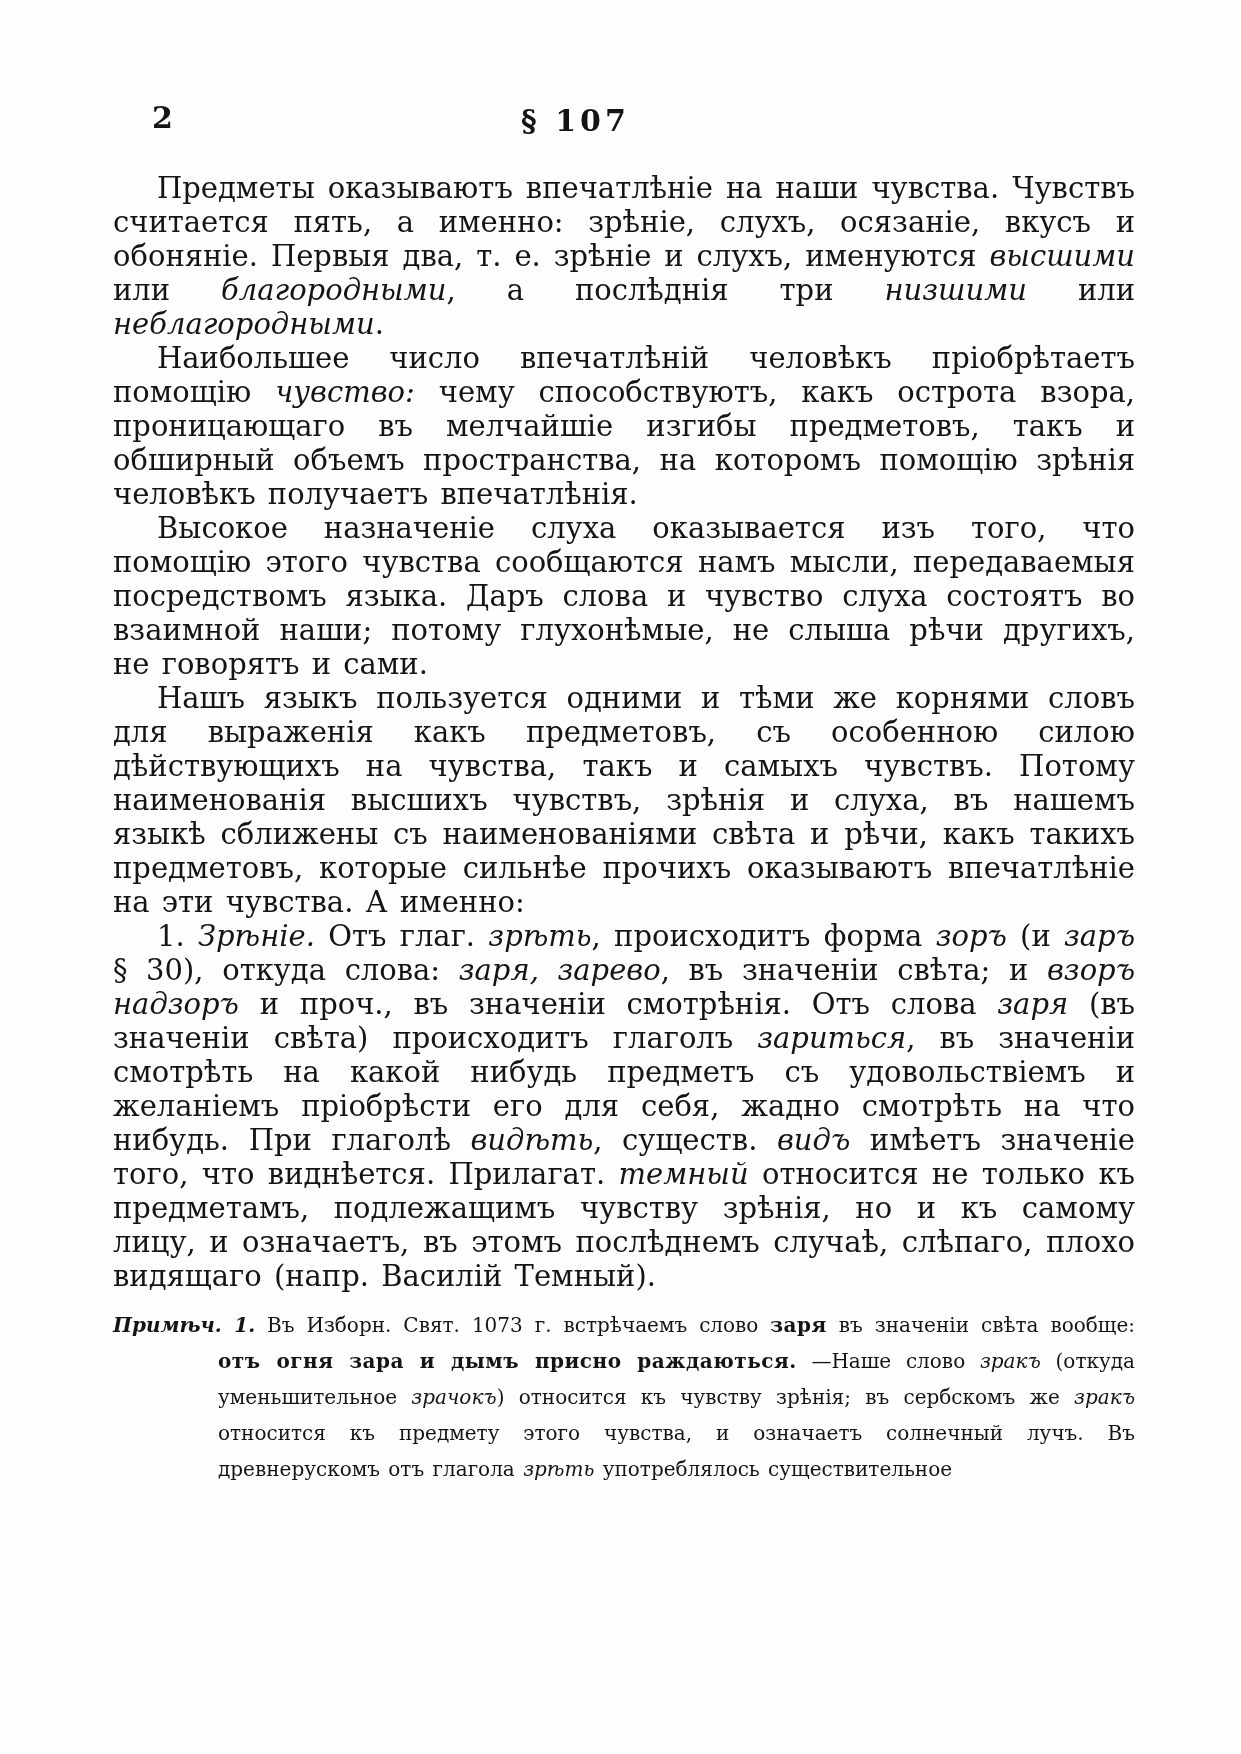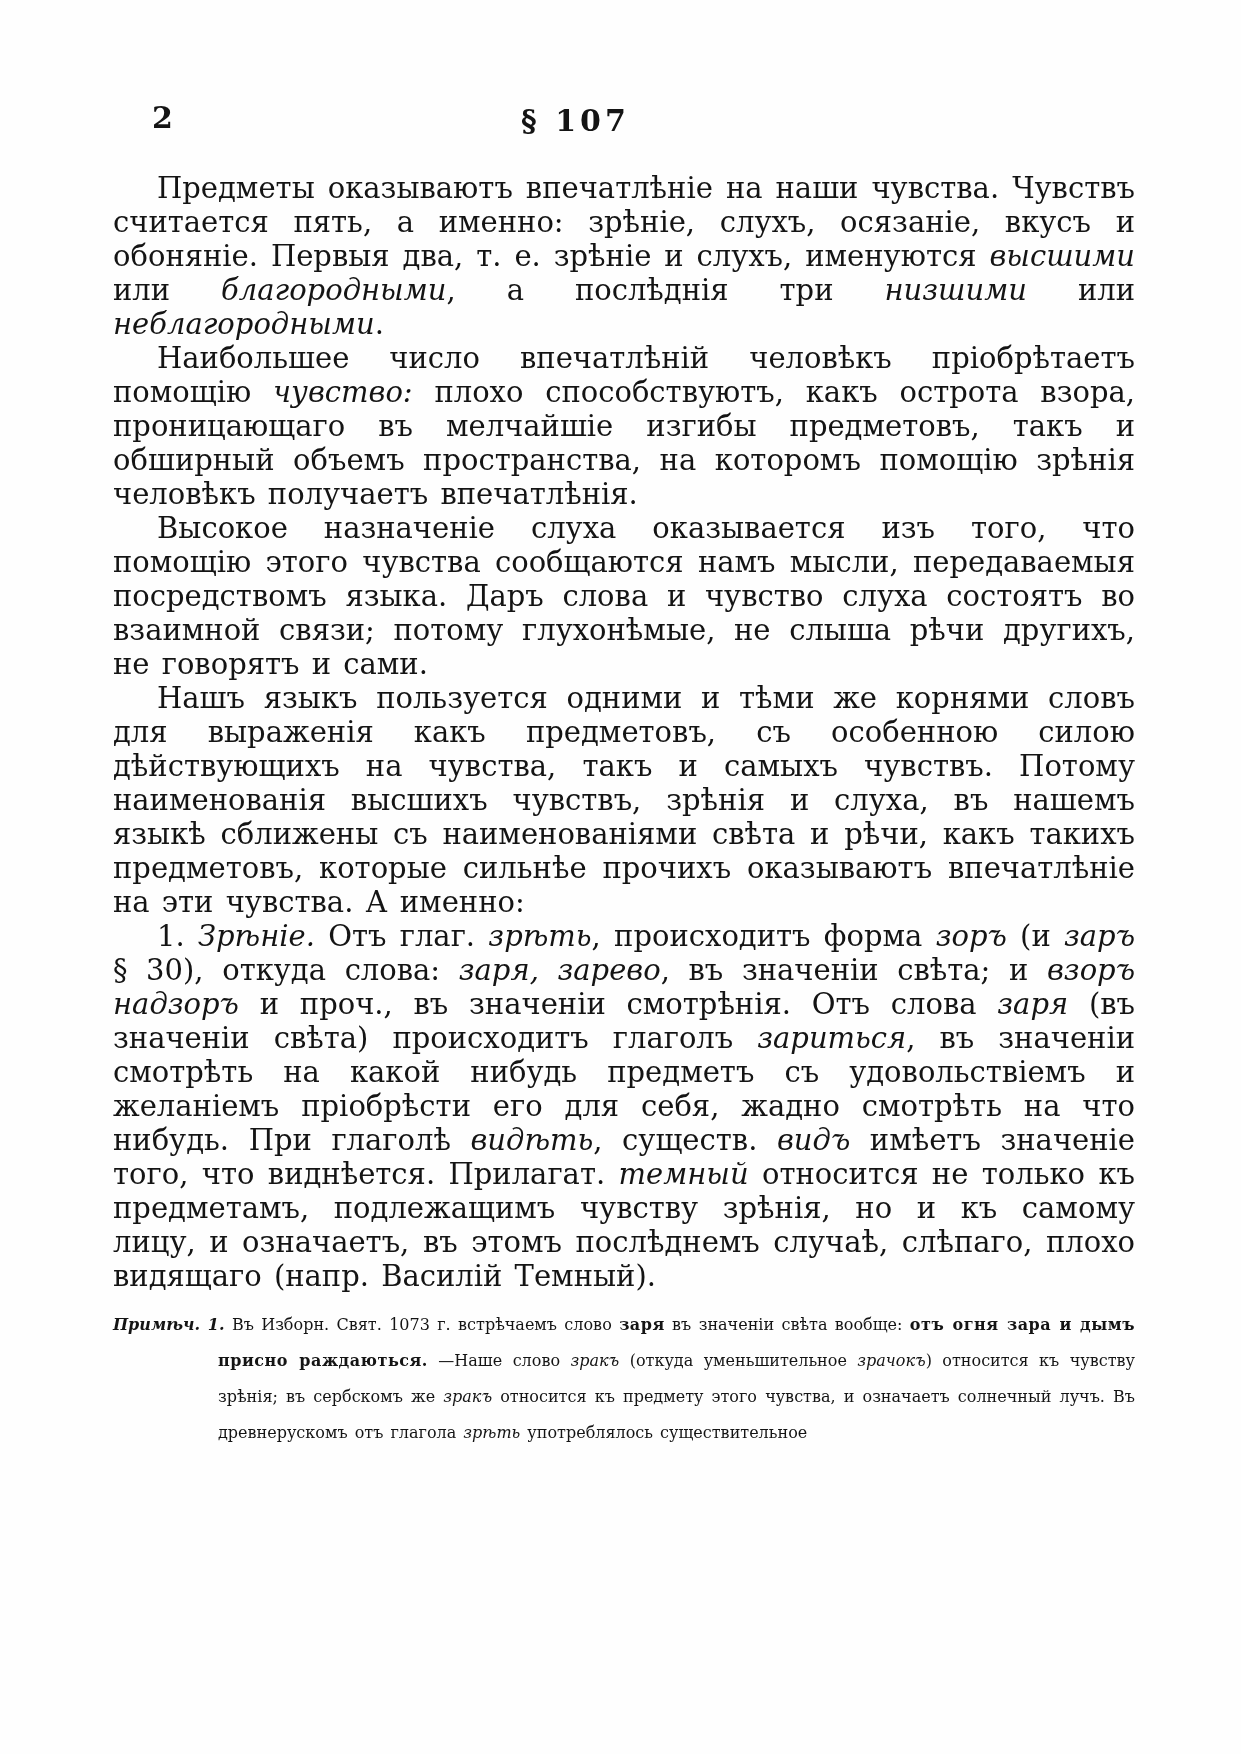--- a/index.html
+++ b/index.html
@@ -42,21 +42,21 @@
   }
   .para {
     margin: 0;
     text-align: justify;
     font-size: 29px;
     line-height: 34px;
     text-indent: 44px;
     word-spacing: 3px;
   }
   .para.note {
-    font-size: 16px;
+    font-size: 20px;
     line-height: 36px;
     margin-top: 14px;
     padding-left: 105px;
     text-indent: -105px;
     word-spacing: 2px;
   }
   .seg-normal { font-style: normal; }
   .seg-italic { font-style: italic; }
   .seg-label  { font-style: italic; font-weight: bold; }
   .seg-church { font-weight: bold; letter-spacing: 0.5px; }
@@ -65,19 +65,19 @@
 <body>
 
 <div class="page">
   <header class="page-header">
     <span class="page-number">2</span>
     <span class="section-number">§ 107</span>
   </header>
 
   <main class="text-block" id="paragraphs">
       <p class="para body"><span class="seg-normal">Предметы оказываютъ впечатлѣніе на наши чувства. Чувствъ считается пять, а именно: зрѣніе, слухъ, осязаніе, вкусъ и обоняніе. Первыя два, т. е. зрѣніе и слухъ, именуются </span><span class="seg-italic">высшими</span><span class="seg-normal"> или </span><span class="seg-italic">благородными</span><span class="seg-normal">, а послѣднія три </span><span class="seg-italic">низшими</span><span class="seg-normal"> или </span><span class="seg-italic">неблагородными</span><span class="seg-normal">.</span></p>
-      <p class="para body"><span class="seg-normal">Наибольшее число впечатлѣній человѣкъ пріобрѣтаетъ помощію </span><span class="seg-italic">чувство:</span><span class="seg-normal"> плохо способствуютъ, какъ острота взора, проницающаго въ мелчайшіе изгибы предметовъ, такъ и обширный объемъ пространства, на которомъ помощію зрѣнія человѣкъ получаетъ впечатлѣнія.</span></p>
-      <p class="para body"><span class="seg-normal">Высокое назначеніе слуха оказывается изъ того, что помощію этого чувства сообщаются намъ мысли, передаваемыя посредствомъ языка. Даръ слова и чувство слуха состоятъ во взаимной связи; потому глухонѣмые, не слыша рѣчи другихъ, не говорятъ и сами.</span></p>
+      <p class="para body"><span class="seg-normal">Наибольшее число впечатлѣній человѣкъ пріобрѣтаетъ помощію </span><span class="seg-italic">чувство:</span><span class="seg-normal"> чему способствуютъ, какъ острота взора, проницающаго въ мелчайшіе изгибы предметовъ, такъ и обширный объемъ пространства, на которомъ помощію зрѣнія человѣкъ получаетъ впечатлѣнія.</span></p>
+      <p class="para body"><span class="seg-normal">Высокое назначеніе слуха оказывается изъ того, что помощію этого чувства сообщаются намъ мысли, передаваемыя посредствомъ языка. Даръ слова и чувство слуха состоятъ во взаимной наши; потому глухонѣмые, не слыша рѣчи другихъ, не говорятъ и сами.</span></p>
       <p class="para body"><span class="seg-normal">Нашъ языкъ пользуется одними и тѣми же корнями словъ для выраженія какъ предметовъ, съ особенною силою дѣйствующихъ на чувства, такъ и самыхъ чувствъ. Потому наименованія высшихъ чувствъ, зрѣнія и слуха, въ нашемъ языкѣ сближены съ наименованіями свѣта и рѣчи, какъ такихъ предметовъ, которые сильнѣе прочихъ оказываютъ впечатлѣніе на эти чувства. А именно:</span></p>
       <p class="para body"><span class="seg-normal">1. </span><span class="seg-italic">Зрѣніе.</span><span class="seg-normal"> Отъ глаг. </span><span class="seg-italic">зрѣть</span><span class="seg-normal">, происходитъ форма </span><span class="seg-italic">зоръ</span><span class="seg-normal"> (и </span><span class="seg-italic">заръ</span><span class="seg-normal"> § 30), откуда слова: </span><span class="seg-italic">заря, зарево</span><span class="seg-normal">, въ значеніи свѣта; и </span><span class="seg-italic">взоръ надзоръ</span><span class="seg-normal"> и проч., въ значеніи смотрѣнія. Отъ слова </span><span class="seg-italic">заря</span><span class="seg-normal"> (въ значеніи свѣта) происходитъ глаголъ </span><span class="seg-italic">зариться</span><span class="seg-normal">, въ значеніи смотрѣть на какой нибудь предметъ съ удовольствіемъ и желаніемъ пріобрѣсти его для себя, жадно смотрѣть на что нибудь. При глаголѣ </span><span class="seg-italic">видѣть</span><span class="seg-normal">, существ. </span><span class="seg-italic">видъ</span><span class="seg-normal"> имѣетъ значеніе того, что виднѣется. Прилагат. </span><span class="seg-italic">темный</span><span class="seg-normal"> относится не только къ предметамъ, подлежащимъ чувству зрѣнія, но и къ самому лицу, и означаетъ, въ этомъ послѣднемъ случаѣ, слѣпаго, плохо видящаго (напр. Василій Темный).</span></p>
       <p class="para note"><span class="seg-label">Примѣч. 1.</span><span class="seg-normal"> Въ Изборн. Свят. 1073 г. встрѣчаемъ слово </span><span class="seg-church">заря</span><span class="seg-normal"> въ значеніи свѣта вообще: </span><span class="seg-church">отъ огня зара и дымъ присно раждаються.</span><span class="seg-normal"> —Наше слово </span><span class="seg-italic">зракъ</span><span class="seg-normal"> (откуда уменьшительное </span><span class="seg-italic">зрачокъ</span><span class="seg-normal">) относится къ чувству зрѣнія; въ сербскомъ же </span><span class="seg-italic">зракъ</span><span class="seg-normal"> относится къ предмету этого чувства, и означаетъ солнечный лучъ. Въ древнерускомъ отъ глагола </span><span class="seg-italic">зрѣть</span><span class="seg-normal"> употреблялось существительное</span></p>
     </main>
 </div>
 
 </body></html>

